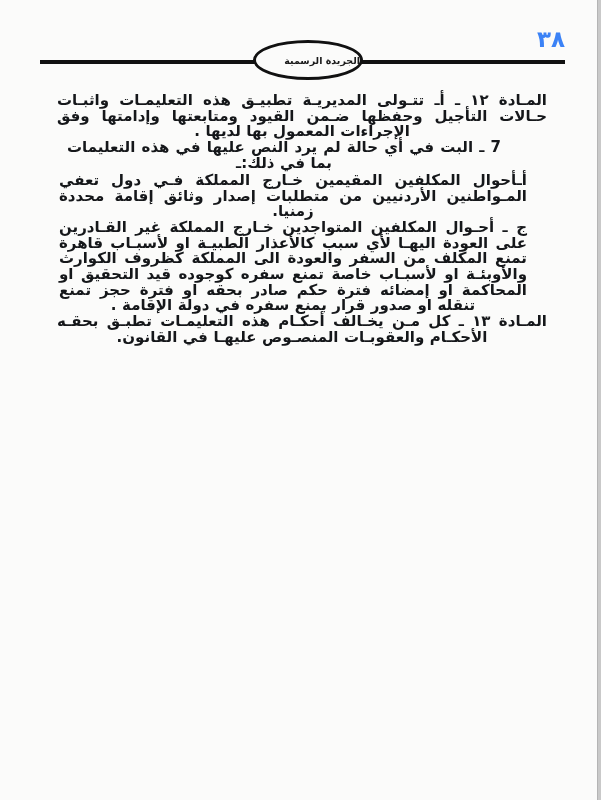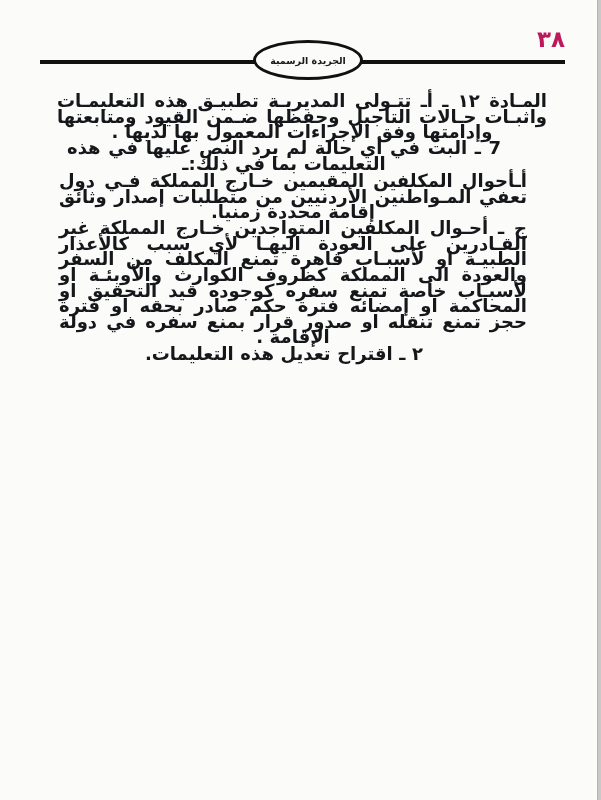--- a/index.html
+++ b/index.html
@@ -52,50 +52,49 @@
     position: absolute;
     left: 253px;
     top: 6px;
     width: 110px;
     height: 40px;
     border: 3.4px solid #111;
     border-radius: 50% / 50%;
     background: #fbfbfa;
     display: flex;
     align-items: center;
-    justify-content: center;
     box-sizing: border-box;
   }
   #gazette-stamp .stamp-text {
     font-size: 9.5px;
     font-weight: 600;
     color: #1a1a1a;
     letter-spacing: 0.2px;
     white-space: nowrap;
     transform: translateY(-0.5px);
   }
 
   #page-number {
     position: absolute;
     right: 36px;
     top: -6px;
     font-size: 23px;
     font-weight: 700;
-    color: #be185d;
+    color: #3b82f6;
     line-height: 1;
   }
 
   
   #body-text {
     position: absolute;
     top: 93px;
     left: 55px;
     width: 492px;
     color: #15171a;
-    font-size: 18px;
+    font-size: 15px;
     font-weight: 700;
     line-height: 15.6px;
     text-align: justify;
     text-align-last: center;
   }
   .para {
     margin: 0 0 0.5px 0;
     text-align: justify;
     text-align-last: center;
     word-spacing: 0.3px;
@@ -130,18 +129,18 @@
     </div>
 
     <div id="page-number">٣٨</div>
   </div>
 
   <div id="body-text">
       <div class="para lvl-article">المـادة ١٢ ـ أـ تتـولى المديريـة تطبيـق هذه التعليمـات واثبـات حـالات التأجيل وحفظها ضـمن القيود ومتابعتها وإدامتها وفق الإجراءات المعمول بها لديها .</div>
       <div class="para lvl-item gap-sm">7 ـ البت في أي حالة لم يرد النص عليها في هذه التعليمات بما في ذلك:ـ</div>
       <div class="para lvl-sub">أـأحوال المكلفين المقيمين خـارج المملكة فـي دول تعفي المـواطنين الأردنيين من متطلبات إصدار وثائق إقامة محددة زمنيا.</div>
       <div class="para lvl-sub">ج ـ أحـوال المكلفين المتواجدين خـارج المملكة غير القـادرين على العودة اليهـا لأي سبب كالأعذار الطبيـة او لأسبـاب قاهرة تمنع المكلف من السفر والعودة الى المملكة كظروف الكوارث والأوبئـة او لأسبـاب خاصة تمنع سفره كوجوده قيد التحقيق او المحاكمة او إمضائه فترة حكم صادر بحقه او فترة حجز تمنع تنقله او صدور قرار بمنع سفره في دولة الإقامة .</div>
-      <div class="para lvl-item gap-sm">٢ ـ اقتراح تعديل هذه التعليمات.</div>
+      <div class="para lvl-article">المـادة ١٣ ـ كل مـن يخـالف أحكـام هذه التعليمـات تطبـق بحقـه الأحكـام والعقوبـات المنصـوص عليهـا في القانون.</div>
     </div>
 
   <div id="blank-area"></div>
 
 </div>
 
 </body></html>

